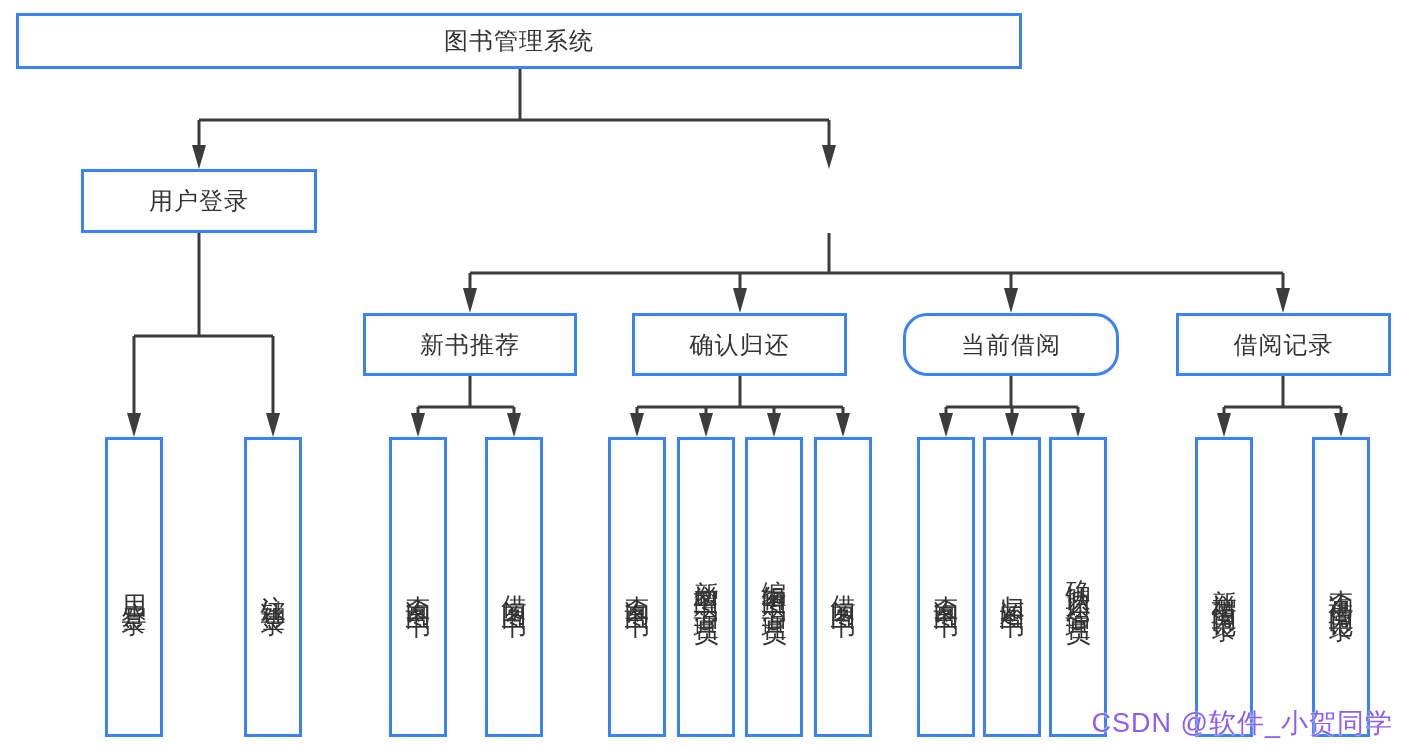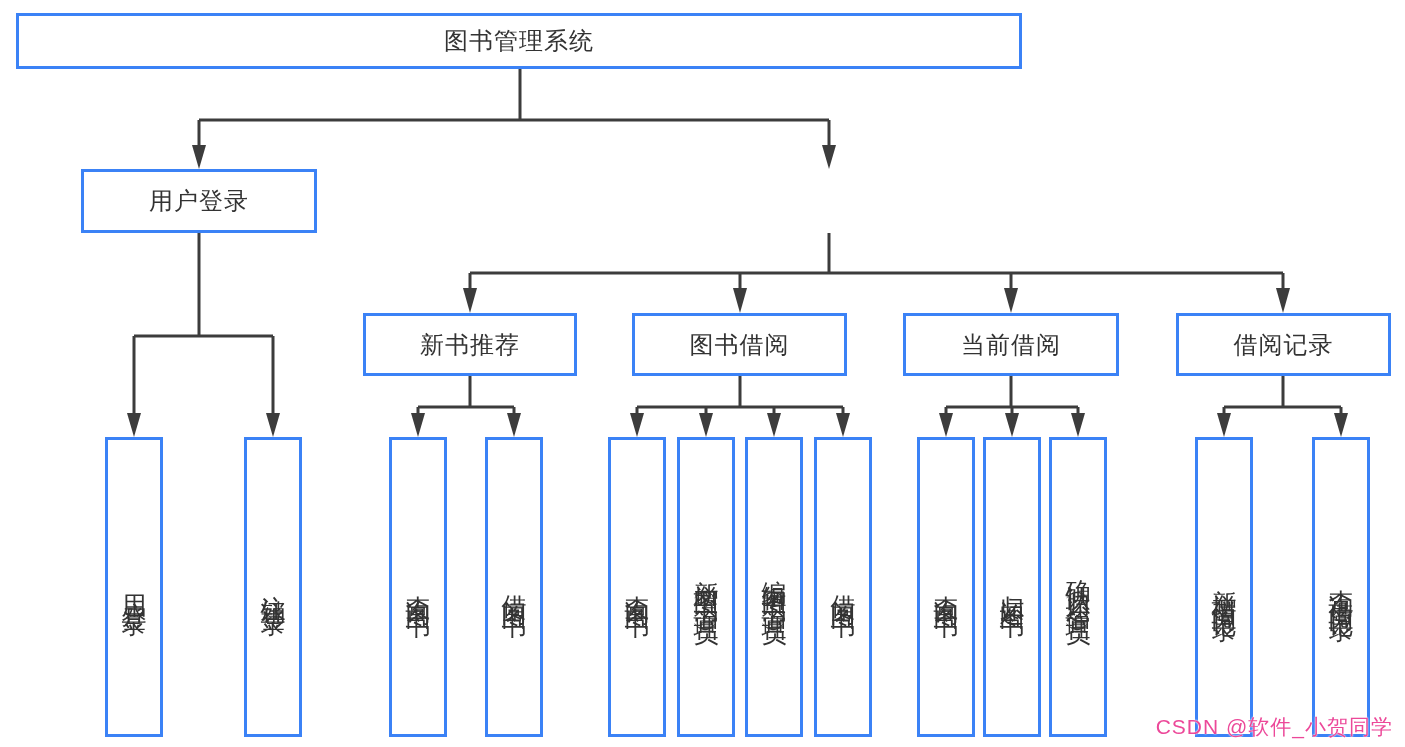--- a/index.html
+++ b/index.html
@@ -31,23 +31,23 @@
     writing-mode: vertical-rl;
     text-orientation: mixed;
     font-size: 25px;
     letter-spacing: 6px;
     line-height: 1;
   }
   .watermark {
     position: absolute;
     right: 12px;
     bottom: 6px;
-    font-size: 21px;
+    font-size: 27px;
     letter-spacing: 1px;
-    color: #ec4899;
+    color: #8b5cf6;
     text-shadow: 0 0 2px #ffffff, 0 0 1px #ffffff;
     white-space: nowrap;
     z-index: 5;
   }
 </style>
 </head>
 <body>
 
 <div class="canvas">
 
@@ -99,23 +99,23 @@
   </div>
 
   <div class="node h" style="left:81px; top:169px; width:236px; height:64px;">
     <span>用户登录</span>
   </div>
 
   <div class="node h" style="left:363px; top:313px; width:214px; height:63px;">
     <span>新书推荐</span>
   </div>
   <div class="node h" style="left:632px; top:313px; width:215px; height:63px;">
-    <span>图书借阅</span>
+    <span>确认归还</span>
   </div>
-  <div class="node h" style="left:903px; top:313px; width:216px; height:63px;">
+  <div class="node h" style="left:903px; top:313px; width:216px; height:63px;border-radius:24px;">
     <span>当前借阅</span>
   </div>
   <div class="node h" style="left:1176px; top:313px; width:215px; height:63px;">
     <span>借阅记录</span>
   </div>
 
   <div class="node v" style="left:105px; top:437px; width:58px; height:300px;">
     <span>用户登录</span>
   </div>
   <div class="node v" style="left:244px; top:437px; width:58px; height:300px;">

